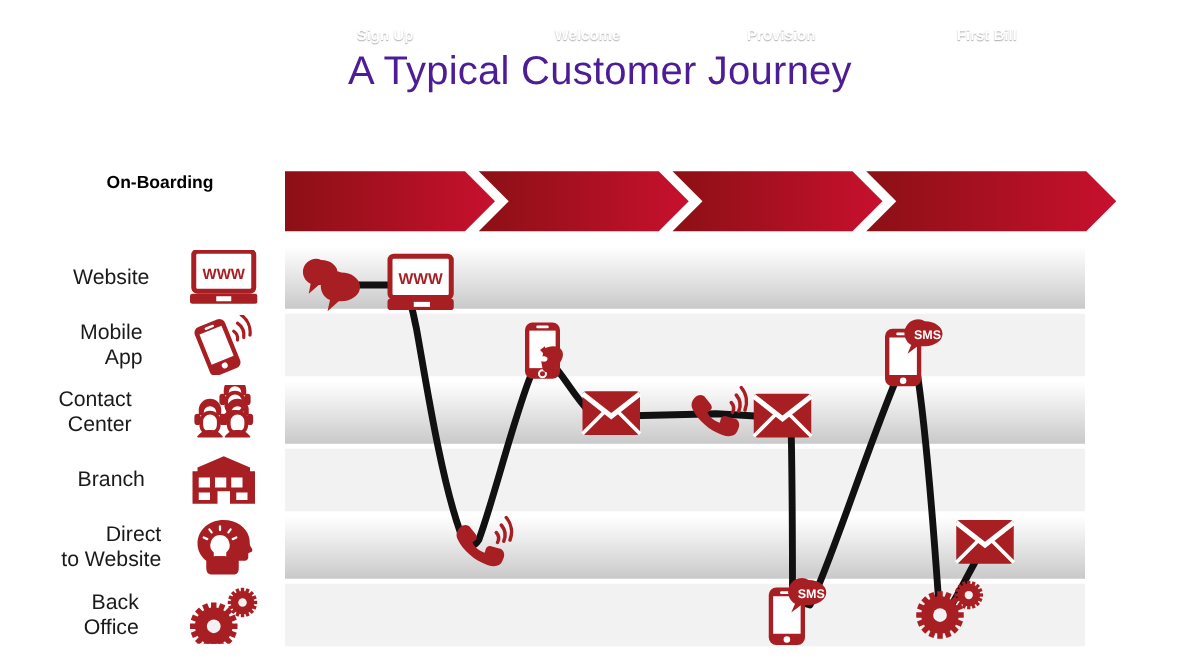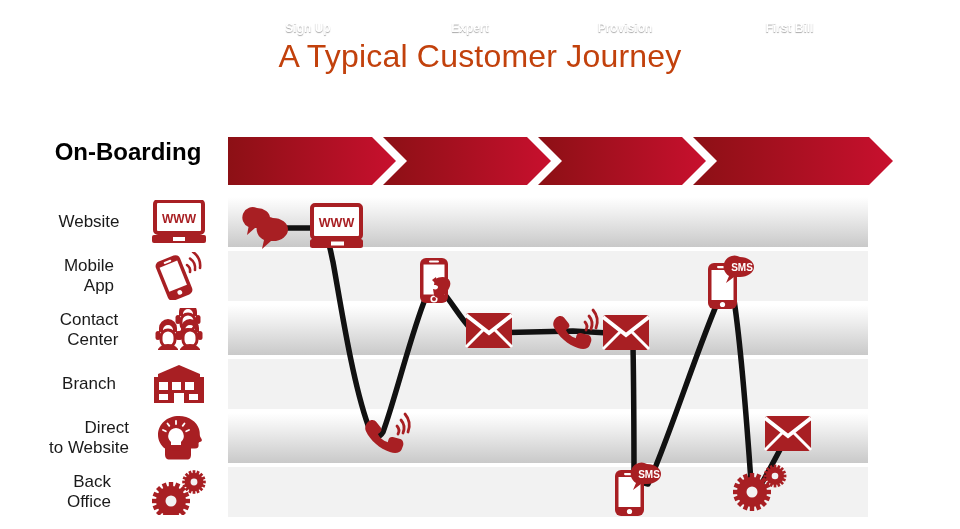--- a/index.html
+++ b/index.html
@@ -6,27 +6,27 @@
   body{
     width:960px;height:529px;background:#ffffff;
     font-family:"Liberation Sans", sans-serif;
     overflow:hidden;position:relative;
   }
   #slide{position:absolute;left:0;top:0;width:960px;height:529px;}
 
   
   .title{
     position:absolute;left:0;top:38px;width:960px;text-align:center;
-    font-size:32px;font-weight:400;color:#c2410c;letter-spacing:.2px;
+    font-size:32px;font-weight:400;color:#4c1d95;letter-spacing:.2px;
   }
 
   
   .journey-head{
     position:absolute;left:38px;top:136px;width:180px;text-align:center;
-    font-size:24px;font-weight:bold;color:#000;line-height:1.35;
+    font-size:14px;font-weight:bold;color:#000;line-height:1.35;
   }
 
   
   .chan-label{
     position:absolute;width:118px;text-align:right;
     font-size:17px;color:#1a1a1a;line-height:1.15;
     display:flex;align-items:center;justify-content:center;
   }
   .chan-icon{
     position:absolute;left:148px;width:62px;
@@ -63,21 +63,21 @@
   <div class="lane light" style="top:359px"></div>
   <div class="lane dark" style="top:413px"></div>
   <div class="lane light" style="top:467px"></div>
 
   <div class="chan-label" style="left:30px;top:197px;height:50px">
       <span>Website</span>
     </div>
   <div class="chan-label" style="left:30px;top:251px;height:50px">
       <span><span>Mobile</span><br><span>App</span></span>
     </div>
-  <div class="chan-label" style="left:30px;top:305px;height:50px">
+  <div class="chan-label" style="left:17px;top:305px;height:50px">
       <span><span>Contact</span><br><span>Center</span></span>
     </div>
   <div class="chan-label" style="left:30px;top:359px;height:50px">
       <span>Branch</span>
     </div>
   <div class="chan-label" style="left:22px;top:413px;height:50px;width:134px">
       <span><span>Direct</span><br><span>to Website</span></span>
     </div>
   <div class="chan-label" style="left:30px;top:467px;height:50px">
       <span><span>Back</span><br><span>Office</span></span>
@@ -251,21 +251,21 @@
     </defs>
     <g>
       <path d="M228 137 H372 L396 161 L372 185 H228 Z" fill="url(#chev1)"></path>
       <path d="M383 137 H527 L551 161 L527 185 H383 L407 161 Z" fill="url(#chev2)"></path>
       <path d="M538 137 H682 L706 161 L682 185 H538 L562 161 Z" fill="url(#chev3)"></path>
       <path d="M693 137 H869 L893 161 L869 185 H693 L717 161 Z" fill="url(#chev4)"></path>
     </g>
   </svg>
 
   <div class="stage-label" style="left:228px;width:160px">Sign Up</div>
-  <div class="stage-label" style="left:395px;width:150px">Expert</div>
+  <div class="stage-label" style="left:395px;width:150px">Welcome</div>
   <div class="stage-label" style="left:550px;width:150px">Provision</div>
   <div class="stage-label" style="left:707px;width:165px">First Bill</div>
 
   <svg class="layer">
     <path fill="none" stroke="#111111" stroke-width="5.5" stroke-linecap="round" stroke-linejoin="round" d="M268 228 L318 228
          C330 238 330 250 333 262
          C340 300 352 380 368 425
          C372 436 378 440 383 432
          C395 400 412 330 426 297
          C430 288 436 285 441 290

